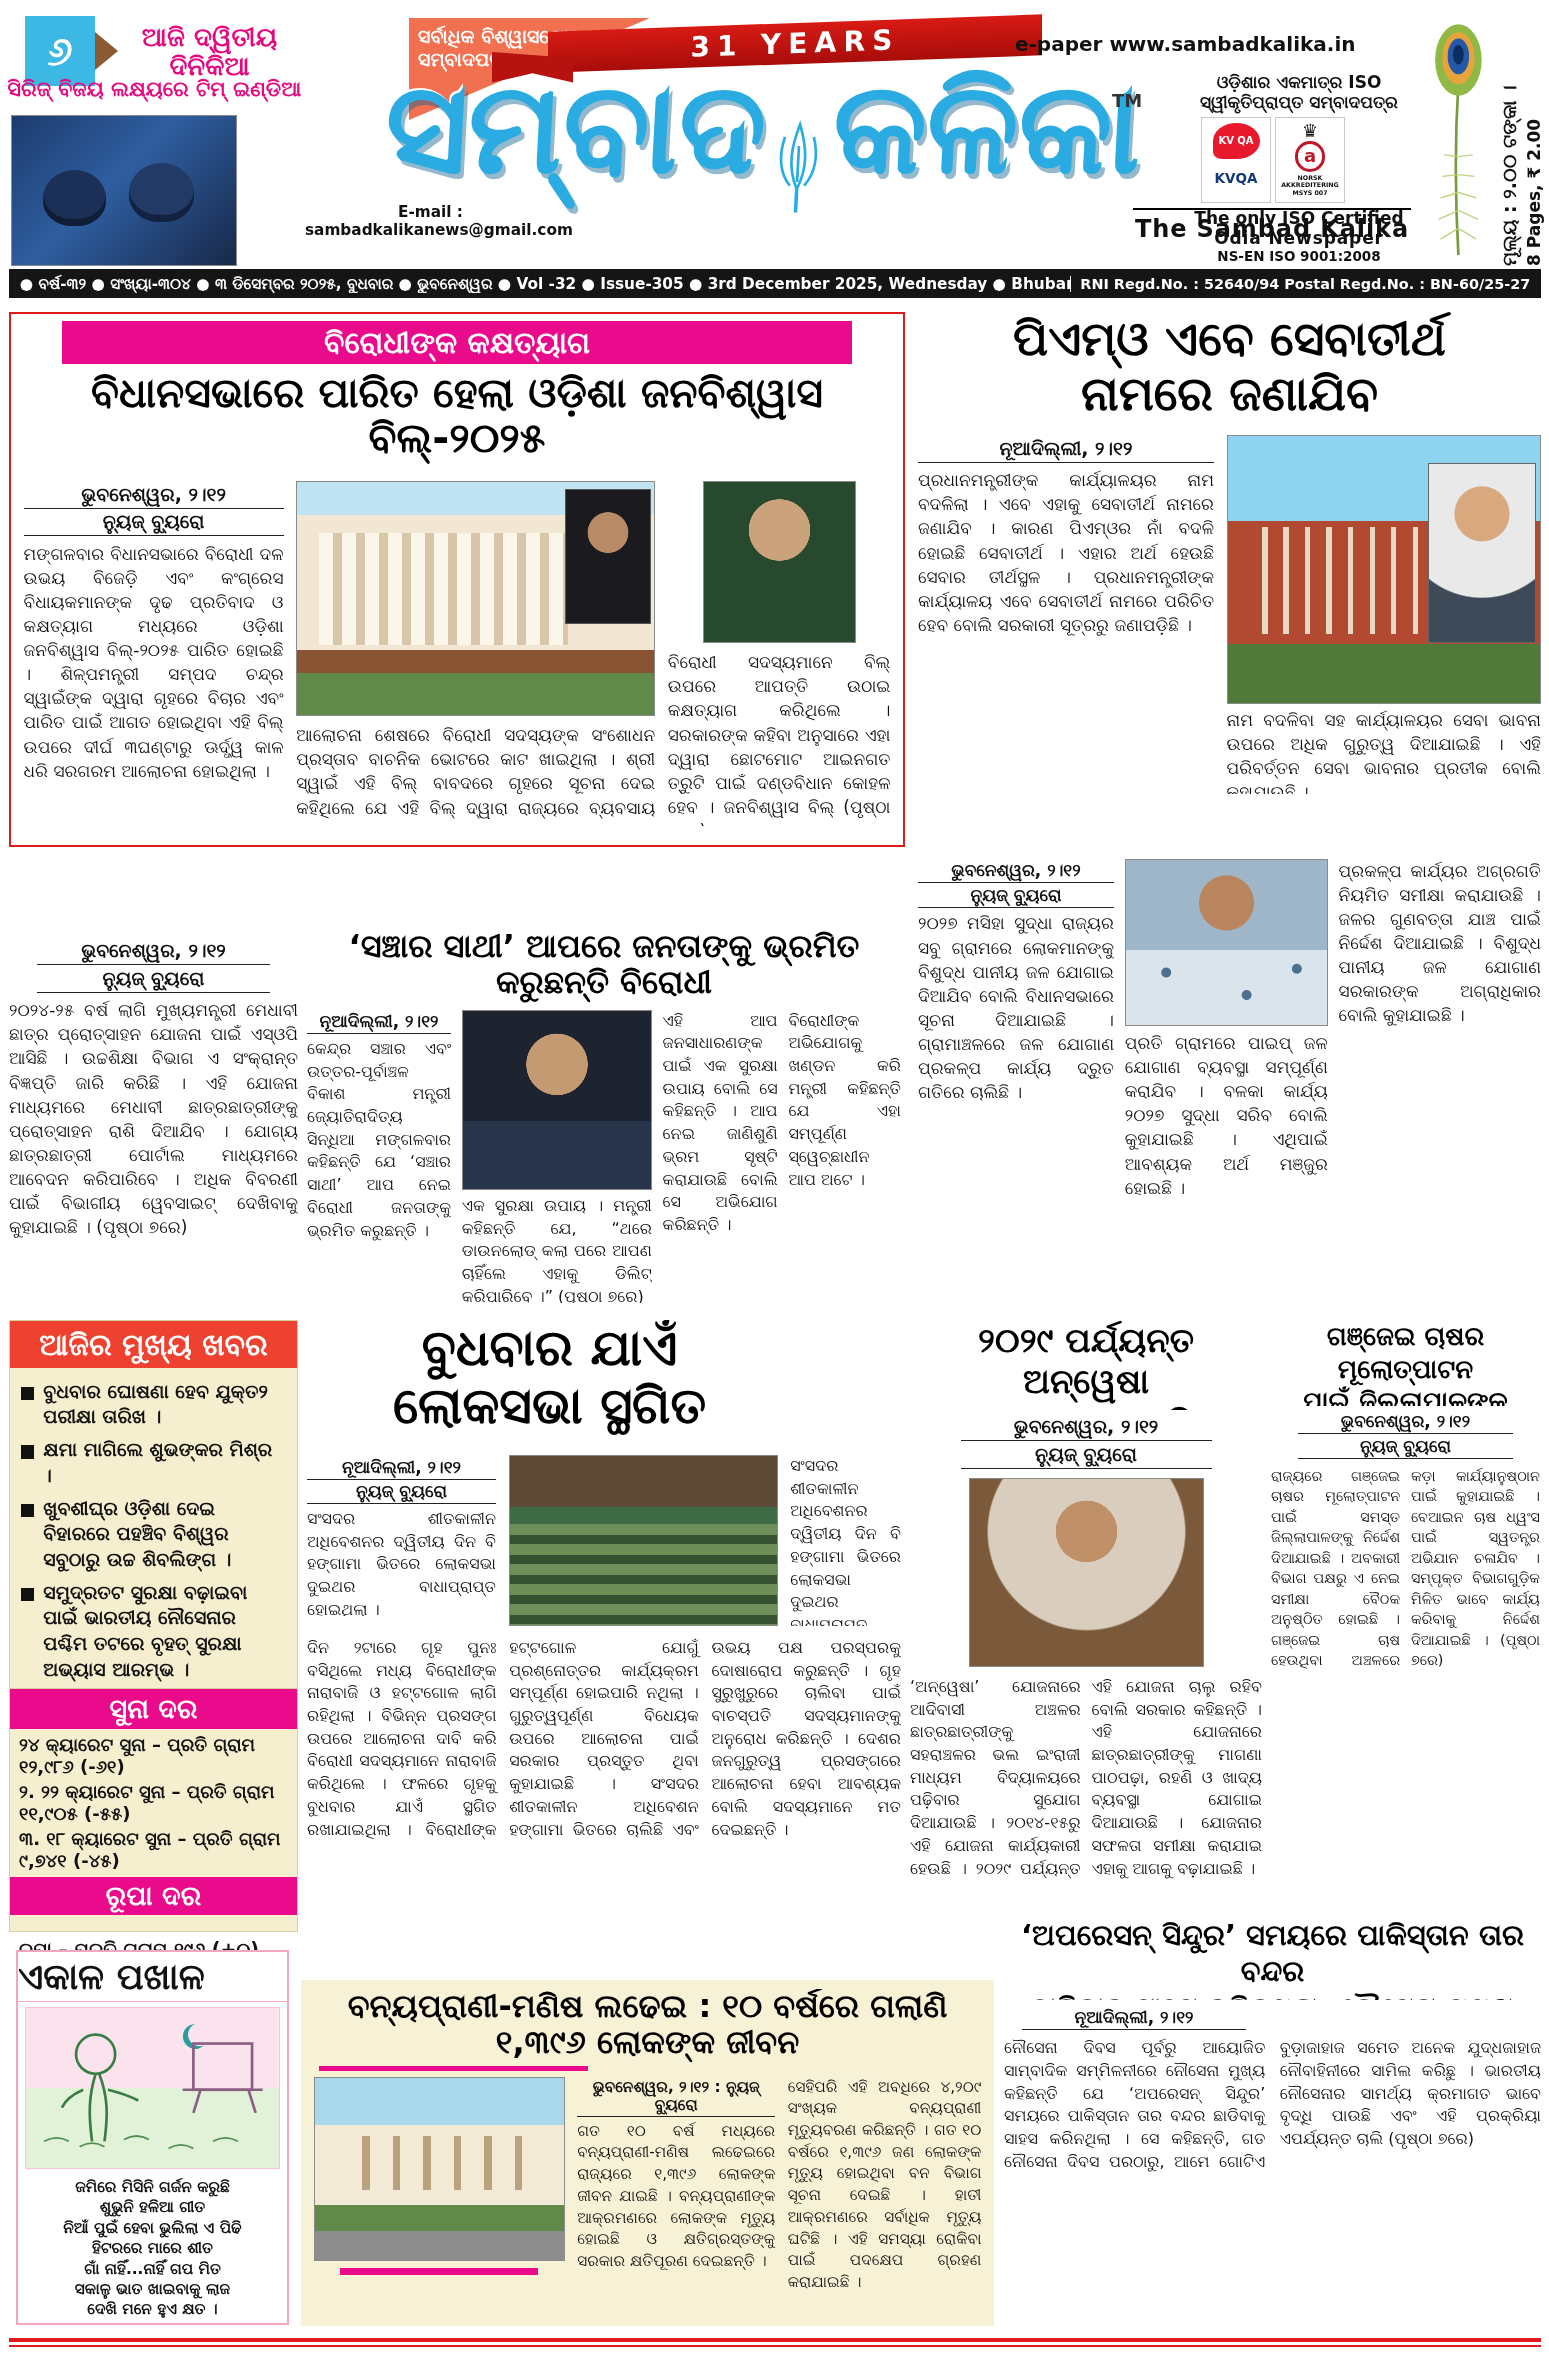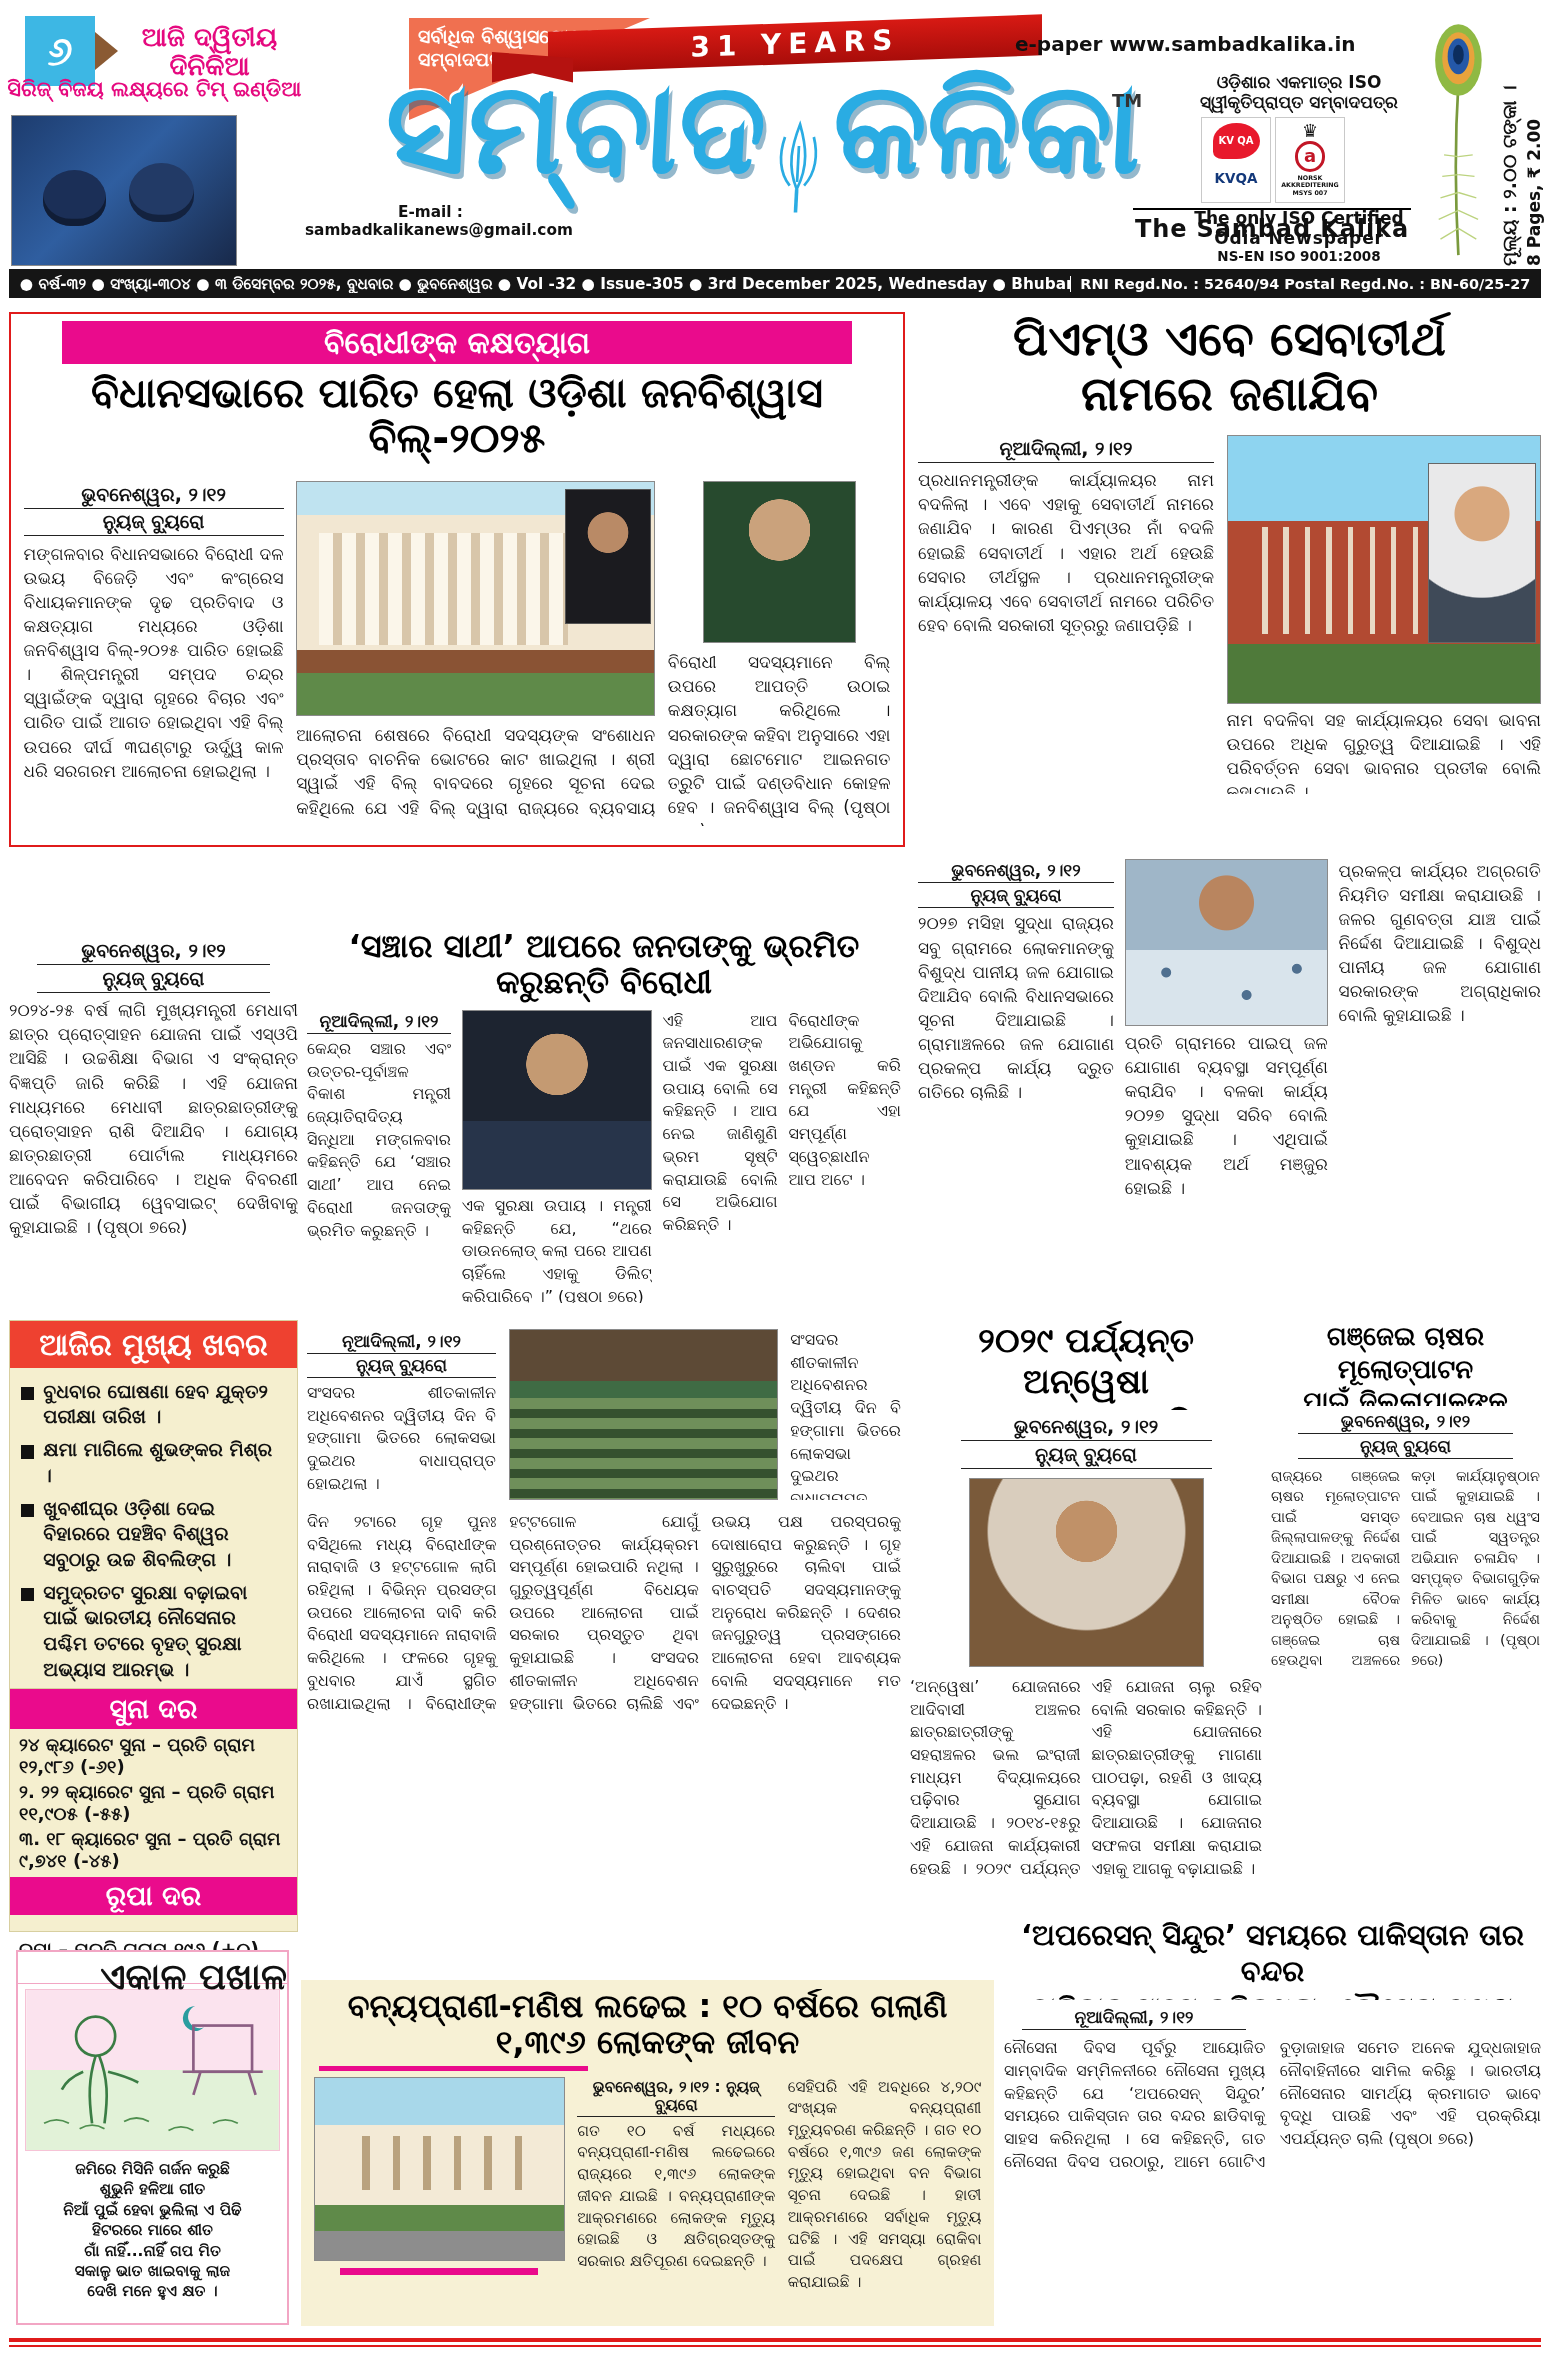--- a/index.html
+++ b/index.html
@@ -250,21 +250,21 @@
     <div style="font-size:18px;font-weight:bold;line-height:1.22;margin-bottom:2.7px;">୨. ୨୨ କ୍ୟାରେଟ ସୁନା – ପ୍ରତି ଗ୍ରାମ ୧୧,୯୦୫ (-୫୫)</div>
     <div style="font-size:18px;font-weight:bold;line-height:1.22;">୩. ୧୮ କ୍ୟାରେଟ ସୁନା – ପ୍ରତି ଗ୍ରାମ ୯,୭୪୧ (-୪୫)</div>
   </div>
   <div class="pinkb pinkbar" style="height:38px;font-size:27px;line-height:38px;margin-top:5.4px;">
     <span>ରୂପା ଦର</span>
   </div>
   <div style="font-size:19px;font-weight:bold;padding:23px 9px;">ରୂପା – ପ୍ରତି ଗ୍ରାମ ୧୯୬ (+୦)</div>
 </div>
 
 <div class="abs" style="left:16px;top:1950px;width:273px;height:375px;background:#fff;border:2.7px solid #f2a6c4;">
-  <div style="font-size:36px;font-weight:bold;text-align:right;height:32px;line-height:50px;border-bottom:1.8px solid #f2a6c4;">ଏକାଳ ପଖାଳ</div>
+  <div style="font-size:36px;font-weight:bold;text-align:left;height:50px;line-height:50px;border-bottom:1.8px solid #f2a6c4;">ଏକାଳ ପଖାଳ</div>
   <svg width="255" height="162" viewBox="0 0 284 180" style="margin:5.4px auto 0;border:1.8px solid #f6c3d6;">
     <rect width="284" height="180" fill="#fbe3ee"></rect>
     <rect y="90" width="284" height="90" fill="#e2f2d8"></rect>
     <path d="M190 18 a14 14 0 1 0 10 24 a11 11 0 1 1 -10 -24" fill="#2a9d9f"></path>
     <circle cx="78" cy="52" r="22" fill="none" stroke="#3a7d44" stroke-width="3"></circle>
     <path d="M78 74 C70 100 70 120 74 150 M82 74 C92 100 92 120 88 150" stroke="#3a7d44" stroke-width="3" fill="none"></path>
     <path d="M64 92 C50 98 44 104 40 112 M92 92 C108 96 118 100 126 104" stroke="#3a7d44" stroke-width="3" fill="none"></path>
     <rect x="188" y="40" width="66" height="52" fill="none" stroke="#8b5e83" stroke-width="3"></rect>
     <path d="M176 92 L266 92 M196 92 L188 118 M250 92 L258 118" stroke="#8b5e83" stroke-width="3"></path>
     <path d="M20 150 q14 -8 28 0 M60 156 q14 -8 28 0 M110 148 q14 -8 28 0 M160 158 q14 -8 28 0 M210 150 q14 -8 28 0" stroke="#4f8f4f" stroke-width="2" fill="none"></path>
@@ -274,20 +274,24 @@
     <div>ଶୁଭୁନି ହଳିଆ ଗୀତ</div>
     <div>ନିଆଁ ପୁଇଁ ହେବା ଭୁଲିଲା ଏ ପିଢି</div>
     <div>ହିଟରରେ ମାରେ ଶୀତ</div>
     <div>ଗାଁ ନାହିଁ...ନାହିଁ ଗପ ମିତ</div>
     <div>ସକାଳୁ ଭାତ ଖାଇବାକୁ ଲାଜ</div>
     <div>ଦେଖି ମନେ ହୁଏ କ୍ଷତ ।</div>
   </div>
 </div>
 
 <div class="abs" style="left:307px;top:1320px;width:594px;height:651px;">
+  <div class="headline" style="width:485px;font-size:50px;line-height:1.15;height:126px;">
+    <div>ବୁଧବାର ଯାଏଁ</div>
+    <div>ଲୋକସଭା ସ୍ଥଗିତ</div>
+  </div>
   <div style="display:flex;gap:12.6px;margin-top:9px;">
     <div style="width:189px;overflow:hidden;">
       <div class="dateline" style="font-size:17px;">ନୂଆଦିଲ୍ଲୀ, ୨।୧୨</div>
       <div class="byline" style="font-size:17px;">ନ୍ୟୁଜ୍ ବ୍ୟୁରୋ</div>
       <div class="bodytext" style="margin-top:3.6px;height:108px;font-size:16px;">ସଂସଦର ଶୀତକାଳୀନ ଅଧିବେଶନର ଦ୍ୱିତୀୟ ଦିନ ବି ହଙ୍ଗାମା ଭିତରେ ଲୋକସଭା ଦୁଇଥର ବାଧାପ୍ରାପ୍ତ ହୋଇଥିଲା ।</div>
     </div>
     <div class="photo" style="width:269px;height:171px;background:linear-gradient(180deg,#5d4a36 0 30%,#3f6b44 30% 100%);">
       <div class="abs" style="left:0;top:40%;width:100%;height:60%;background:repeating-linear-gradient(180deg,#6f8f5a 0 10.8px,#35512f 10.8px 20px);"></div>
     </div>
     <div style="flex:1;overflow:hidden;">

